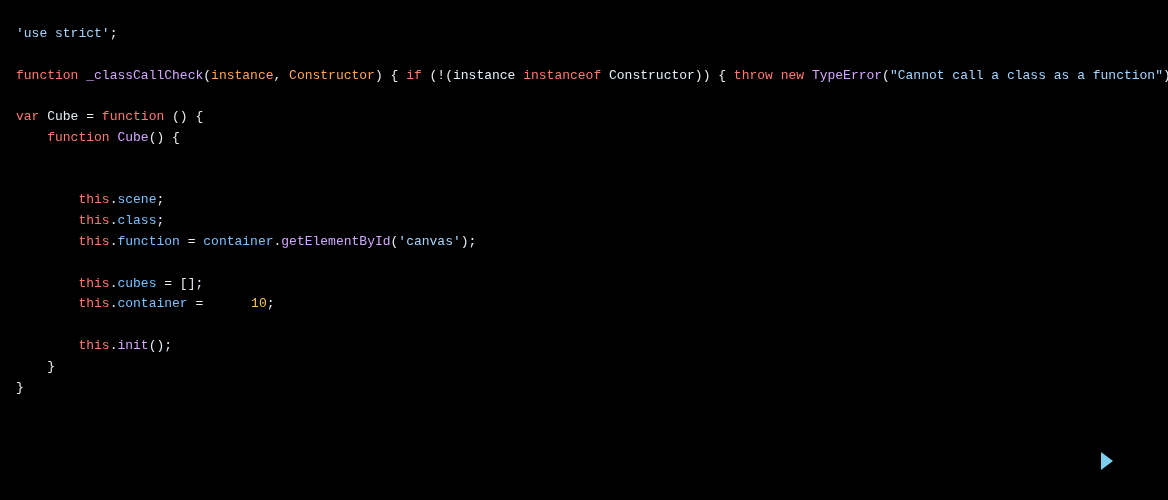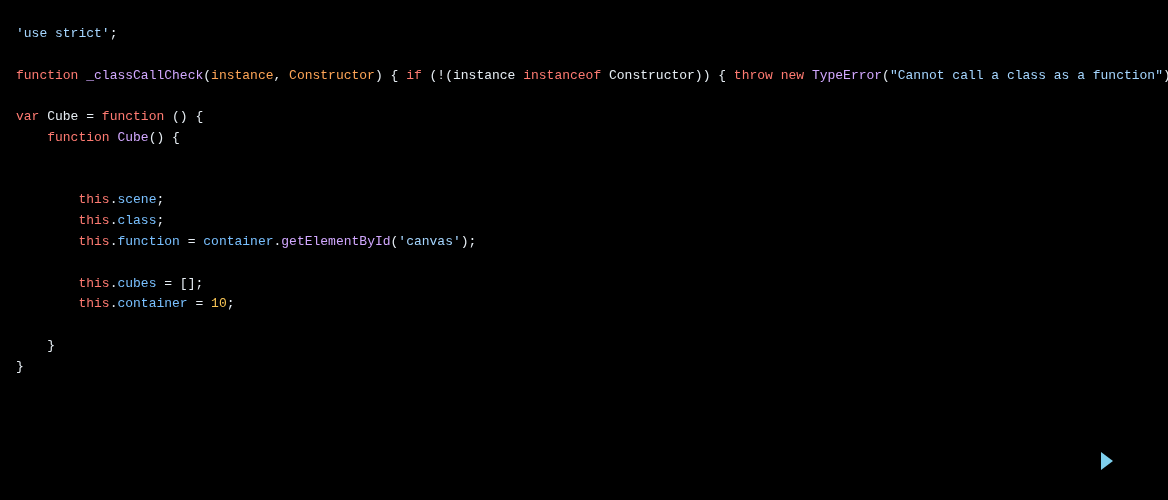--- a/index.html
+++ b/index.html
@@ -31,21 +31,21 @@
       white-space: pre;
       min-height: 1.6em;
     }
 
     
     .kw { color: #ff7b72; } 
     .fn { color: #d2a8ff; } 
     .str { color: #a5d6ff; } 
     .plain { color: #e6edf3; }
     .prop { color: #79c0ff; } 
-    .num { color: #f8c555; } 
+    .num { color: #f8c555; margin-left: 40px; } 
     .param { color: #ffa657; } 
     .this-kw { color: #ff7b72; }
     .method { color: #d2a8ff; }
 
     .cursor {
       position: absolute;
       bottom: 30px;
       right: 55px;
       width: 12px;
       height: 18px;
@@ -95,19 +95,20 @@
 
   <div class="code-line"> </div>
 
 
   <div class="code-line"><span class="plain">        </span><span class="this-kw">this</span><span class="plain">.</span><span class="prop">cubes</span><span class="plain"> = [];</span></div>
 
   <div class="code-line"><span class="plain">        </span><span class="this-kw">this</span><span class="plain">.</span><span class="prop">container</span><span class="plain"> = </span><span class="num">10</span><span class="plain">;</span></div>
 
   <div class="code-line"> </div>
 
+  <div class="code-line"><span class="plain">        </span><span class="this-kw">this</span><span class="plain">.</span><span class="method">init</span><span class="plain">();</span></div>
 
   <div class="code-line"><span class="plain">    }</span></div>
 
   <div class="code-line"><span class="plain">}</span></div>
 
   <div class="cursor"></div>
 </div>
 
 </body></html>

